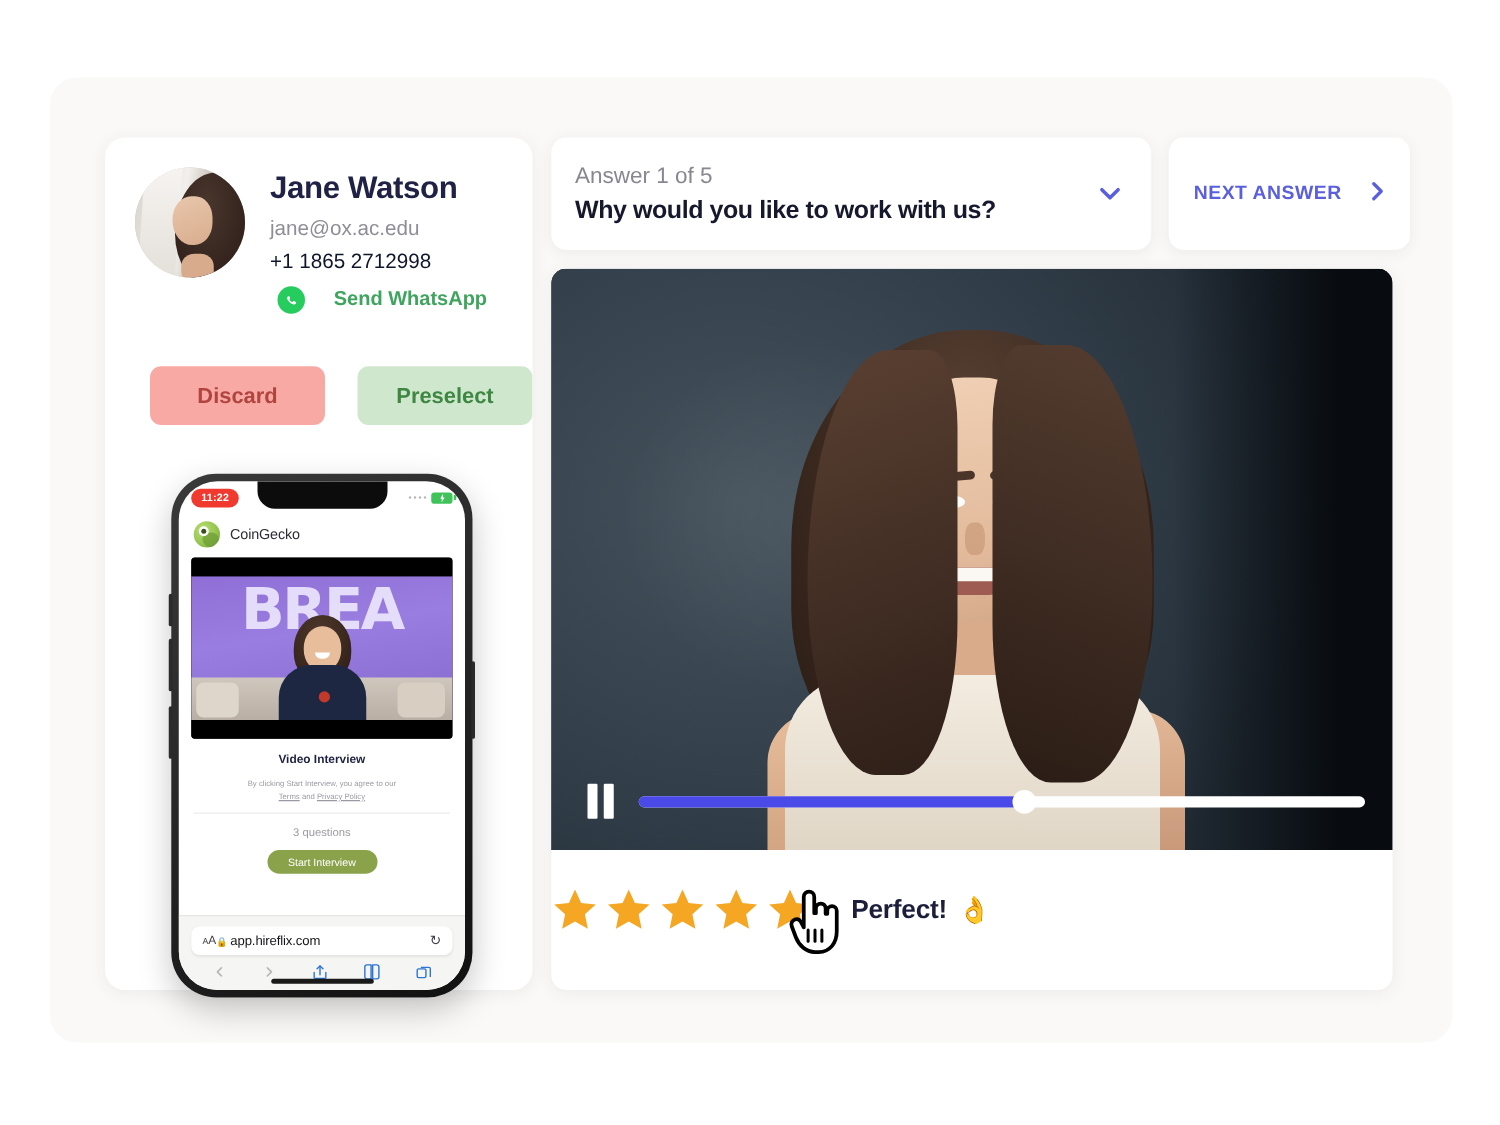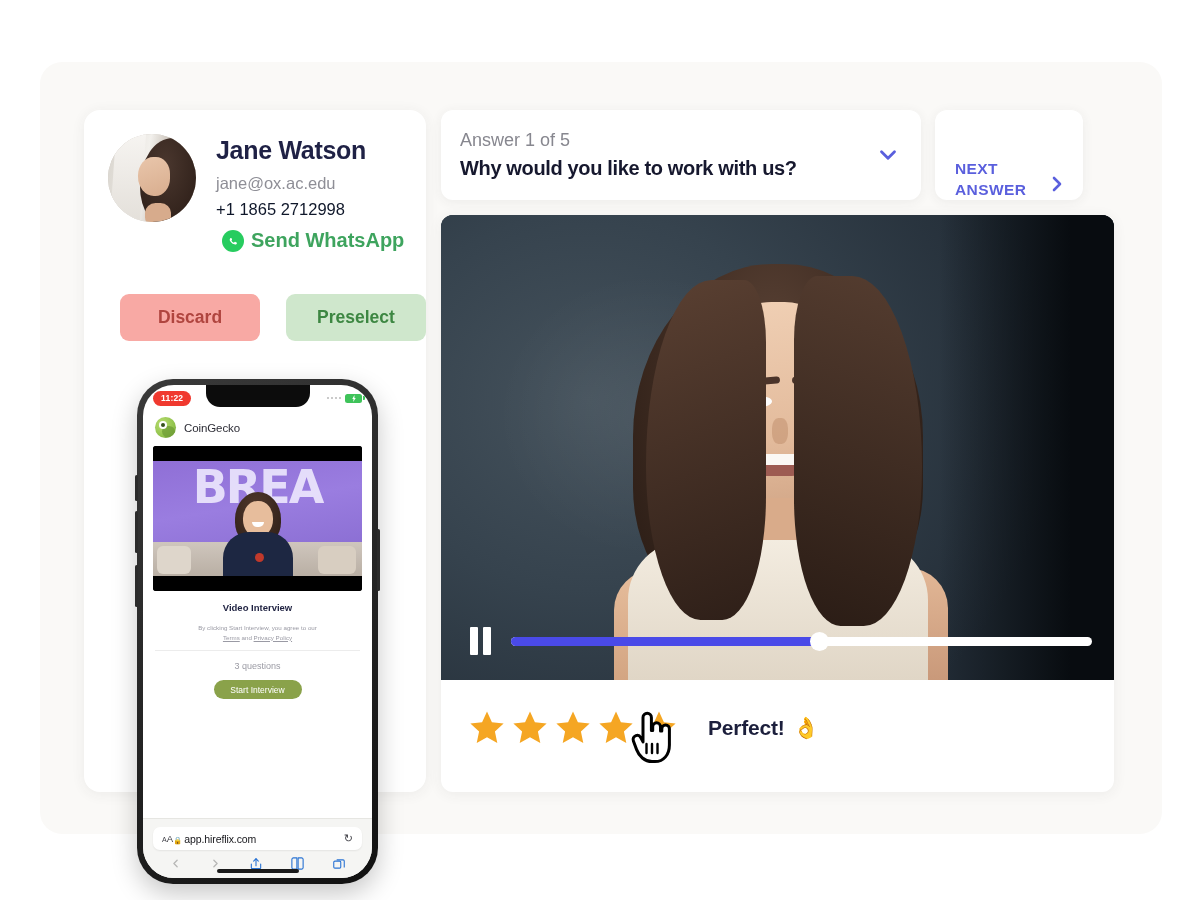--- a/index.html
+++ b/index.html
@@ -47,36 +47,36 @@
     background: #d7ab8c; border-radius: 40%; }
 
   .cand-info { padding-left: 20px; padding-top: 2px; }
   .cand-name { font-size: 25px; font-weight: bold; color: #1f2145; letter-spacing: -.3px; }
   .cand-email { font-size: 16.5px; color: #8e8e96; margin-top: 9px; }
   .cand-phone { font-size: 16.5px; color: #0f172a; margin-top: 7px; }
   .whatsapp-row { display: flex; align-items: center; margin-top: 10px; padding-left: 6px; }
   .wa-icon { width: 22px; height: 22px; border-radius: 50%; background: #27cc5f;
     display: flex; align-items: center; justify-content: center; flex: 0 0 22px; }
   .wa-icon svg { width: 14px; height: 14px; display: block; }
-  .wa-label { font-size: 20px; font-weight: bold; color: #3ea45e; margin-left: 7px; }
+  .wa-label { font-size: 16px; font-weight: bold; color: #3ea45e; margin-left: 23px; }
 
   .cand-buttons { display: flex; gap: 14px; padding: 42px 0 0 24px; }
   .btn-discard, .btn-preselect {
     border: none; border-radius: 9px; height: 47px;
     font-family: "Liberation Sans", sans-serif; font-size: 17.5px; font-weight: bold;
     cursor: pointer;
     margin-left: 12px;
   }
   .btn-discard { width: 142px; background: #f8a9a4; color: #b0453f; }
   .btn-preselect { width: 142px; background: #cfe7cc; color: #3d8742; }
 
   
   .phone {
     position: absolute; left: 137px; top: 379px;
-    width: 241px; height: 505px;
+    width: 241px; height: 419px;
     border-radius: 36px;
     background: linear-gradient(145deg,#3a3a3a,#111);
     padding: 6px;
     box-shadow: 0 10px 26px rgba(0,0,0,.22);
   }
   .phone-side { position: absolute; background: #2b2b2b; border-radius: 2px; }
   .phone-side.s1 { left: -2px; top: 96px; width: 3px; height: 26px; }
   .phone-side.s2 { left: -2px; top: 132px; width: 3px; height: 42px; }
   .phone-side.s3 { left: -2px; top: 186px; width: 3px; height: 42px; }
   .phone-side.s4 { right: -2px; top: 150px; width: 3px; height: 62px; }
@@ -187,24 +187,24 @@
     display: flex; align-items: center; padding: 0 18px 0 19px;
   }
   .q-texts { flex: 1; }
   .q-counter { font-size: 18px; color: #87878f; }
   .q-title { font-size: 20px; font-weight: bold; color: #16182e; margin-top: 6px; letter-spacing: -.35px; }
   .q-chev { width: 30px; height: 30px; display: flex; align-items: center; justify-content: center;
     cursor: pointer; }
 
   .next-card {
     position: absolute; left: 935px; top: 110px;
-    width: 148px; height: 90px;
+    width: 193px; height: 90px;
     background: #fff; border-radius: 12px;
     box-shadow: 0 2px 12px rgba(60,55,50,.07);
-    display: flex; align-items: flex-end; padding: 0 14px 0 20px; cursor: pointer;
+    display: flex; align-items: center; padding: 0 14px 0 20px; cursor: pointer;
   }
   .next-label { flex: 1; font-size: 15.5px; font-weight: bold; color: #5a5fdd;
     line-height: 1.32; letter-spacing: .4px; }
 
   .video-card {
     position: absolute; left: 441px; top: 215px;
     width: 673px; height: 577px;
     background: #fff; border-radius: 12px;
     box-shadow: 0 2px 14px rgba(60,55,50,.07);
     overflow: hidden;
@@ -262,21 +262,21 @@
   .pause-btn { width: 34px; height: 34px; display: flex; align-items: center;
     justify-content: center; gap: 5px; cursor: pointer; flex: 0 0 34px; margin-right: 14px; }
   .pause-btn i { display: block; width: 8px; height: 28px; background: #fff; border-radius: 1px; }
   .progress-wrap { position: relative; flex: 1; height: 9px; cursor: pointer; }
   .progress-track { position: absolute; inset: 0; background: #fff; border-radius: 6px; }
   .progress-fill { position: absolute; left: 0; top: 0; bottom: 0; background: #4a4ae8; border-radius: 6px; }
   .progress-thumb { position: absolute; top: 50%; width: 19px; height: 19px;
     margin-left: -9px; margin-top: -9.5px; border-radius: 50%; background: #fff; }
 
   .rating-row { position: relative; height: 96px; display: flex; align-items: center;
-    padding-left: 27px; }
+    }
   .stars { display: flex; gap: 5px; }
   .star { width: 38px; height: 38px; display: block; cursor: pointer; }
   .rating-text { font-size: 21px; font-weight: bold; color: #1c1f3c; margin-left: 30px;
     letter-spacing: -.2px; display: flex; align-items: center; gap: 9px; }
   .ok-emoji { font-size: 21px; }
   .hand-cursor { position: absolute; left: 189px; top: 28px; width: 44px; height: 56px;
     pointer-events: none; }
 </style>
 </head>
 <body>

